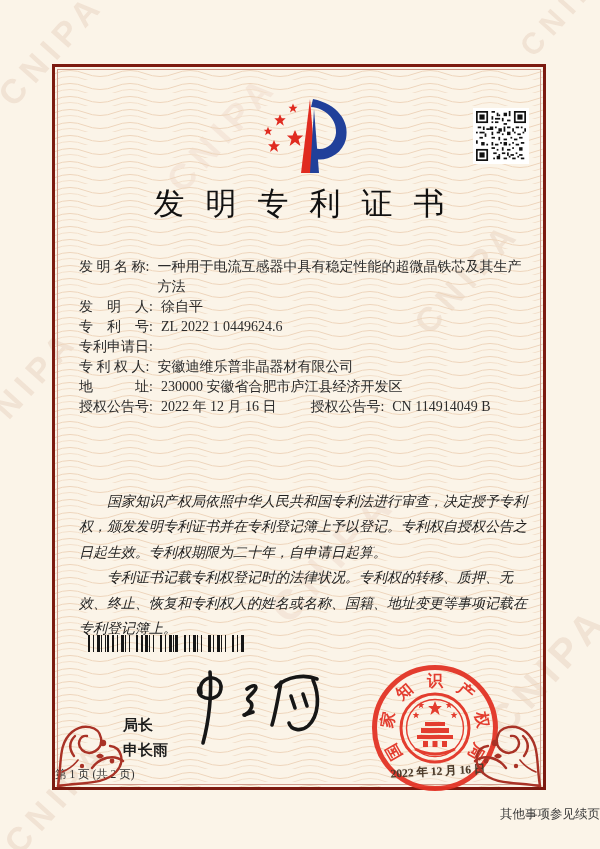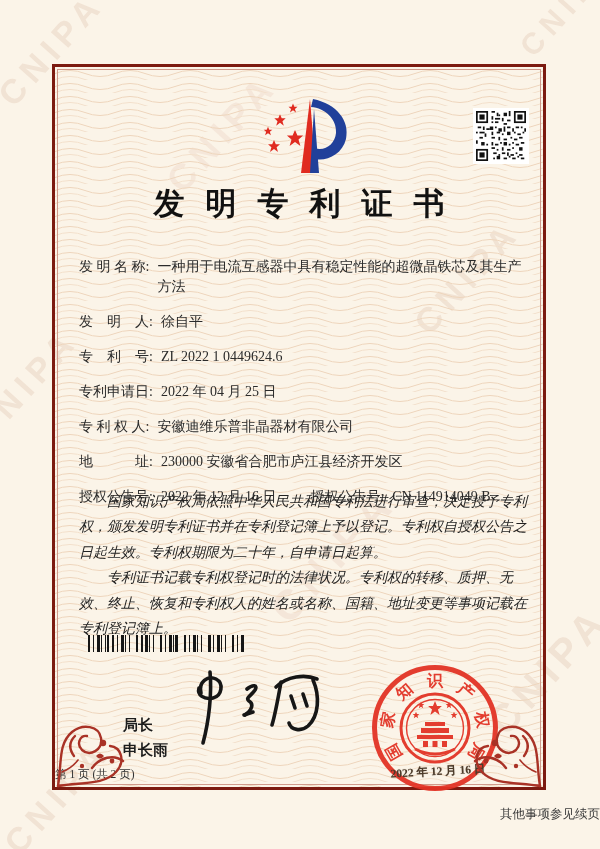--- a/index.html
+++ b/index.html
@@ -27,24 +27,24 @@
     border:1px solid #d09a8b;pointer-events:none;
   }
   .guilloche{position:absolute;left:0;top:0;width:100%;height:100%;pointer-events:none;}
   .content{position:absolute;left:0;top:0;width:100%;height:100%;z-index:2;}
 
   .cert-no{position:absolute;left:24px;top:32px;font-size:13.5px;letter-spacing:1px;}
   .logo{position:absolute;left:198px;top:28px;width:100px;height:84px;}
   .qr{position:absolute;right:14px;top:41px;width:56px;height:56px;background:#fff;padding:3px;box-sizing:border-box;}
   .title{
     position:absolute;left:0;top:116px;width:100%;text-align:center;
-    font-size:31px;font-weight:bold;letter-spacing:21px;text-indent:21px;color:#111;
-  }
-  
-  .fields{position:absolute;left:24px;top:190px;width:448px;display:flex;flex-direction:column;gap:15px;}
+    font-size:31px;font-weight:normal;letter-spacing:21px;text-indent:21px;color:#111;
+  }
+  
+  .fields{position:absolute;left:24px;top:190px;width:448px;display:flex;flex-direction:column;}
   .field-row{display:flex;font-size:14px;line-height:20px;}
   .field-label{flex:0 0 auto;white-space:pre;font-weight:500;}
   .field-value{margin-left:8px;}
   .pair2{margin-left:34px;display:flex;}
   
   .body-text{position:absolute;left:24px;top:422px;width:448px;font-size:14px;line-height:1.82;
     font-style:italic;color:#222;}
   .body-text p{margin:0;text-indent:2em;}
   
   .barcode{
@@ -220,21 +220,20 @@
       <div class="field-row">
         <span class="field-label">发　明　人:</span>
         <span class="field-value">徐自平</span>
       </div>
       <div class="field-row">
         <span class="field-label">专　利　号:</span>
         <span class="field-value">ZL 2022 1 0449624.6</span>
       </div>
       <div class="field-row">
         <span class="field-label">专利申请日:</span>
-        <span class="field-value">2022 年 04 月 25 日</span>
       </div>
       <div class="field-row">
         <span class="field-label">专 利 权 人:</span>
         <span class="field-value">安徽迪维乐普非晶器材有限公司</span>
       </div>
       <div class="field-row">
         <span class="field-label">地　　　址:</span>
         <span class="field-value">230000 安徽省合肥市庐江县经济开发区</span>
       </div>
       <div class="field-row">

